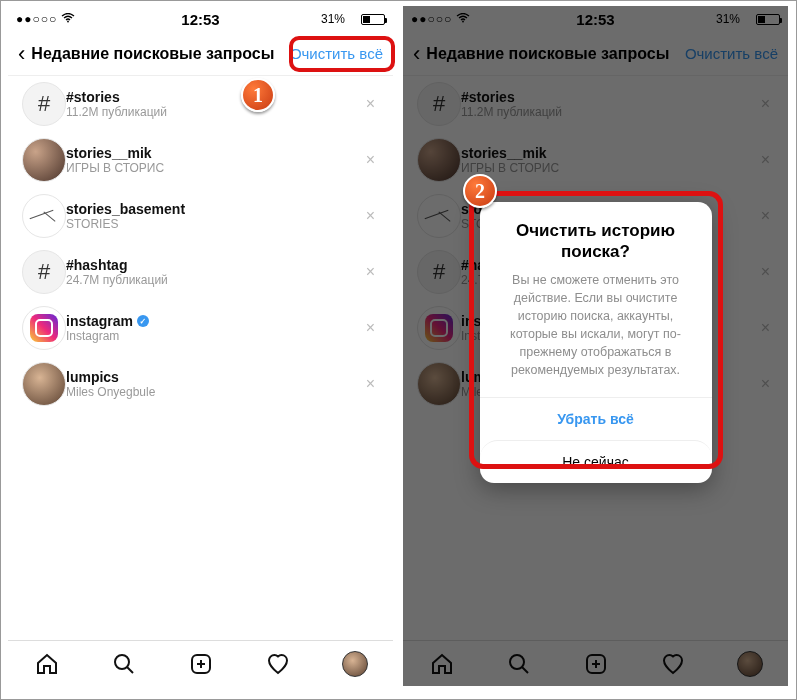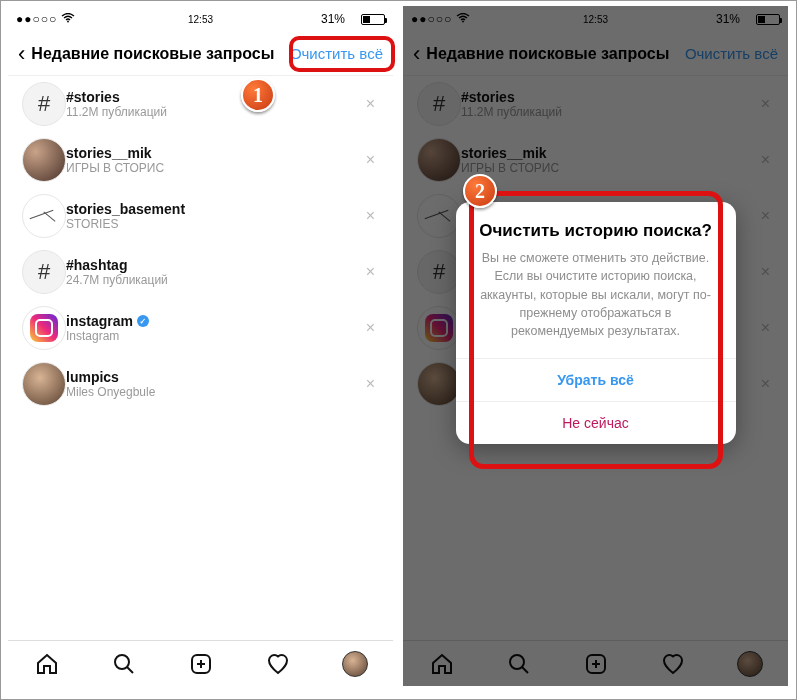--- a/index.html
+++ b/index.html
@@ -4,21 +4,21 @@
 <style>
   * { box-sizing: border-box; margin: 0; padding: 0; }
   body { font-family: -apple-system, "Helvetica Neue", Arial, sans-serif; background: #fff; }
   .canvas { width: 797px; height: 700px; position: relative; border: 1px solid #999; background: #fff; }
   .phone { position: absolute; width: 385px; height: 680px; top: 5px; background: #fff; display: flex; flex-direction: column; overflow: hidden; }
   .phone.left { left: 7px; }
   .phone.right { left: 402px; }
   .dimmed::after { content:""; position:absolute; inset:0; background:rgba(0,0,0,0.35); pointer-events:none; }
   .status { height: 26px; display:flex; align-items:center; justify-content:space-between; padding:0 8px; font-size:12px; font-weight:500; color:#000; }
   .status .dots { letter-spacing:1px; }
-  .status .time { position:absolute; left:50%; transform:translateX(-50%); font-size:10px; font-weight:400;text-align:right;}
+  .status .time { position:absolute; left:50%; transform:translateX(-50%); font-size:15px; font-weight:700;text-align:right;}
   .status .batt { display:flex; align-items:center; gap:16px;margin-left:48px; }
   .batt-icon { width:24px; height:11px; border:1px solid #000; border-radius:2px; position:relative; }
   .batt-icon::after { content:""; position:absolute; right:-3px; top:3px; width:2px; height:5px; background:#000; border-radius:0 1px 1px 0;}
   .batt-fill { position:absolute; left:1px; top:1px; bottom:1px; width:30%; background:#000; }
   .wifi { display:inline-block; width:14px; height:10px; position:relative; }
   .wifi svg { width:14px; height:10px; }
   .navbar { height:44px; display:flex; align-items:center; padding:0 10px; border-bottom:1px solid #eee; position:relative; }
   .back { font-size:22px; color:#000; padding-right:6px; }
   .navtitle { font-size:16px; font-weight:700; color:#000000; flex:1; white-space:nowrap; overflow:hidden; }
   .clearall { font-size:15px; color:#3897f0; white-space:nowrap;text-align:center; }
@@ -42,26 +42,26 @@
   .tabbar { height:46px; border-top:1px solid #ddd; display:flex; align-items:center; justify-content:space-around; }
   .ticon { width:26px; height:26px; display:flex; align-items:center; justify-content:center; }
   .ticon svg { width:24px; height:24px; stroke:#111; stroke-width:2; fill:none; }
   .ticon.profile { width:26px; height:26px; border-radius:50%; background:radial-gradient(circle at 40% 35%, #d8b494, #5a4030); border:1px solid #333;}
   
   .hl1 { position:absolute; border:4px solid #d11; border-radius:10px; pointer-events:none; }
   .hl2 { position:absolute; border:5px solid #d11; border-radius:14px; pointer-events:none; z-index:50;}
   
   .badge { position:absolute; width:34px; height:34px; border-radius:50%; background:radial-gradient(circle at 35% 30%, #ff7a3a, #c83a12); border:2px solid #fff; box-shadow:0 2px 3px rgba(0,0,0,.4); color:#fff; font-weight:700; font-size:20px; display:flex; align-items:center; justify-content:center; z-index:60; font-family:Georgia, serif;}
   
-  .modal { position:absolute; z-index:40; left:50%; transform:translateX(-50%); top:196px; width:280px; background:#fff; border-radius:14px; overflow:hidden; box-shadow:0 6px 24px rgba(0,0,0,.35); }
+  .modal { position:absolute; z-index:40; left:50%; transform:translateX(-50%); top:196px; width:232px; background:#fff; border-radius:14px; overflow:hidden; box-shadow:0 6px 24px rgba(0,0,0,.35); }
   .m-title { font-size:17px; font-weight:700; text-align:center; padding:18px 20px 8px; line-height:1.25; }
   .m-body { font-size:12.5px; color:#8e8e8e; text-align:center; padding:0 18px 18px; line-height:1.45; }
   .m-btn { border-top:1px solid #eee; text-align:center; padding:13px 4px; font-size:14px; }
   .m-btn.primary { color:#3897f0; font-weight:700; }
-  .m-btn.secondary { color:#be185d; }
+  .m-btn.secondary { color:#000000;border-radius:18px; }
 </style>
 </head>
 <body>
 
 <div class="canvas">
 
   <div class="phone left">
     <div class="status">
       <span><span class="dots">●●○○○</span>
         <span class="wifi"><svg viewBox="0 0 14 10">

